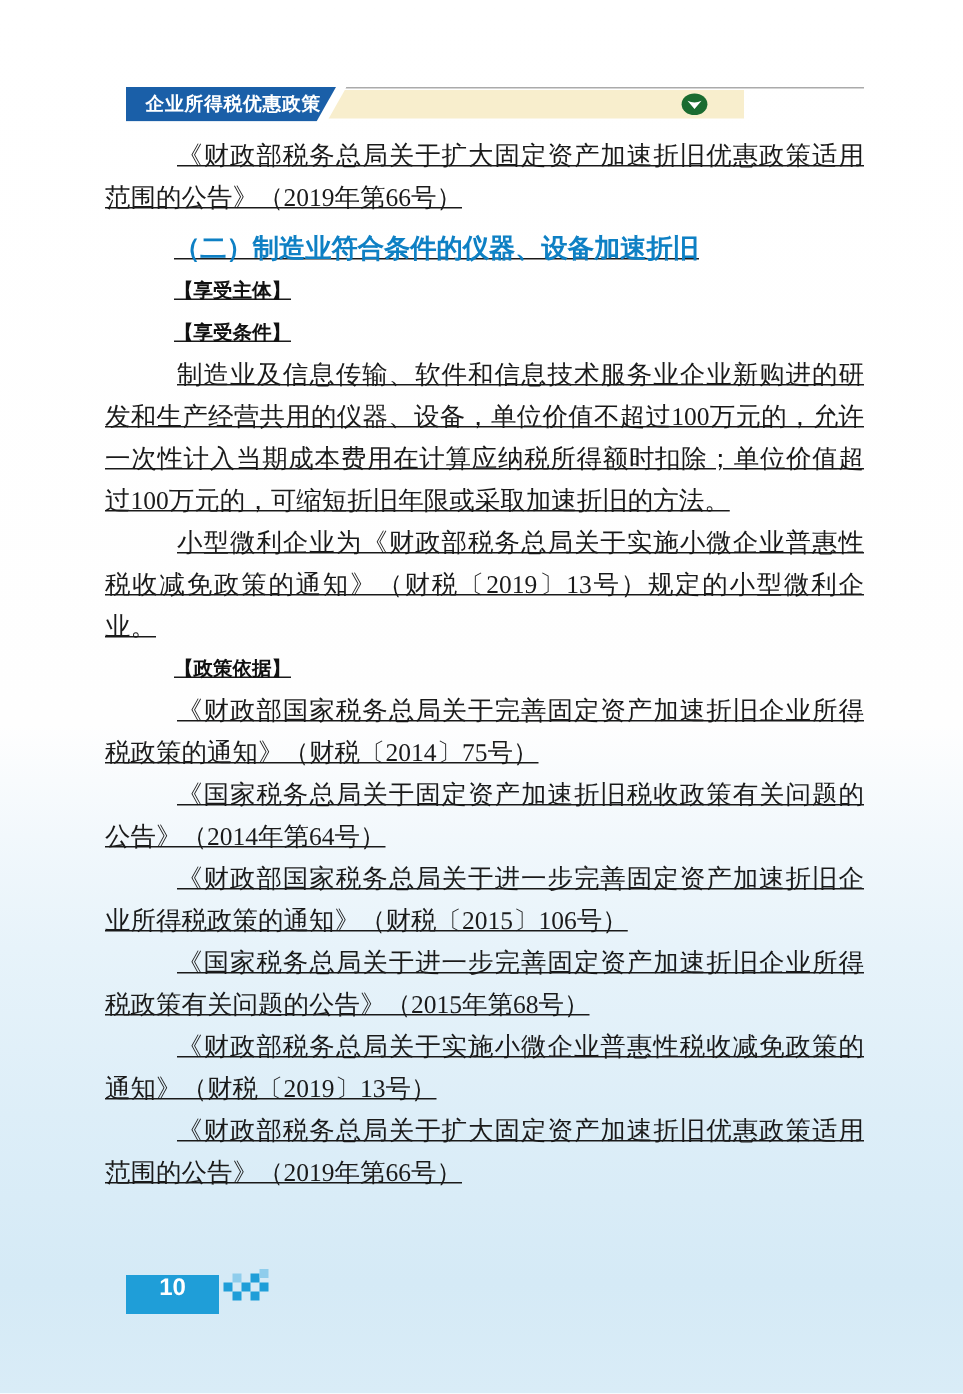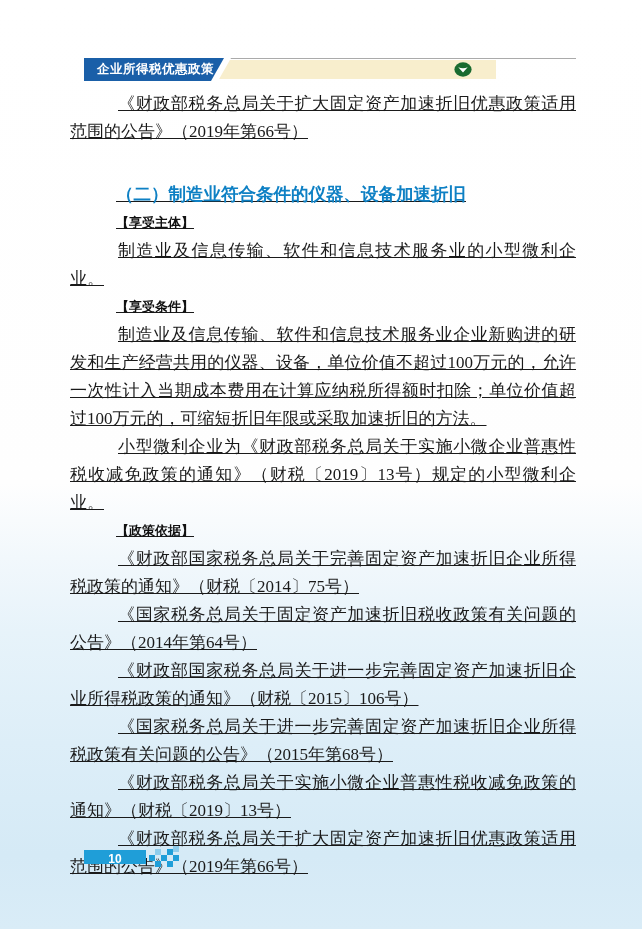--- a/index.html
+++ b/index.html
@@ -49,38 +49,38 @@
     position: absolute; left: 70px; top: 90px; width: 506px;
     font-size: 17px; line-height: 28px; text-align: justify; text-decoration: underline;
   }
   .content p { text-indent: 48px; }
   .h-blue {
     color: #0e80c4;
     font-family: "Liberation Sans", "DejaVu Sans", sans-serif;
     font-weight: 700;
     font-size: 17.5px;
     line-height: 30px;
-    margin-top: 33px;
+    margin-top: 4px;
     text-indent: 46px;
   }
   .label {
     font-family: "Liberation Sans", "DejaVu Sans", sans-serif;
     font-weight: 700;
     font-size: 13px;
     line-height: 28px;
     text-indent: 46px;
     color: #111111;
   }
 
   
   .page-badge {
-    position: absolute; left: 84px; top: 850px; width: 62px; height: 14px;
+    position: absolute; left: 84px; top: 850px; width: 62px; height: 26px;
     background: #1f9ed8; color: #ffffff;
     font-family: "Liberation Sans", "DejaVu Sans", sans-serif;
-    font-weight: 700; font-size: 12px; line-height: 18px; text-align: center;
+    font-weight: 700; font-size: 16px; line-height: 18px; text-align: center;
   }
   .pixel-mosaic { position: absolute; left: 149px; top: 849px; width: 30px; height: 19px; }
   .px { position: absolute; width: 6px; height: 6px; background: #1f9ed8; }
   .px.light { background: #8fcdec; }
   .px.r0c1 { left: 6px;  top: 0;    }
   .px.r0c3 { left: 18px; top: 0;    }
   .px.r0c4 { left: 24px; top: -3px; }
   .px.r1c0 { left: 0;    top: 6px;  }
   .px.r1c2 { left: 12px; top: 6px;  }
   .px.r1c4 { left: 24px; top: 6px;  }
@@ -104,21 +104,20 @@
       </svg>
     </div>
   </div>
 
   <div class="content">
     <p>《财政部税务总局关于扩大固定资产加速折旧优惠政策适用范围的公告》（2019年第66号）</p>
 
     <div class="h-blue">（二）制造业符合条件的仪器、设备加速折旧</div>
 
     <div class="label">【享受主体】</div>
-    <p>制造业及信息传输、软件和信息技术服务业的小型微利企业。</p>
 
     <div class="label">【享受条件】</div>
     <p>制造业及信息传输、软件和信息技术服务业企业新购进的研发和生产经营共用的仪器、设备，单位价值不超过100万元的，允许一次性计入当期成本费用在计算应纳税所得额时扣除；单位价值超过100万元的，可缩短折旧年限或采取加速折旧的方法。</p>
 
     <p>小型微利企业为《财政部税务总局关于实施小微企业普惠性税收减免政策的通知》（财税〔2019〕13号）规定的小型微利企业。</p>
 
     <div class="label">【政策依据】</div>
     <p>《财政部国家税务总局关于完善固定资产加速折旧企业所得税政策的通知》（财税〔2014〕75号）</p>
     <p>《国家税务总局关于固定资产加速折旧税收政策有关问题的公告》（2014年第64号）</p>
     <p>《财政部国家税务总局关于进一步完善固定资产加速折旧企业所得税政策的通知》（财税〔2015〕106号）</p>

